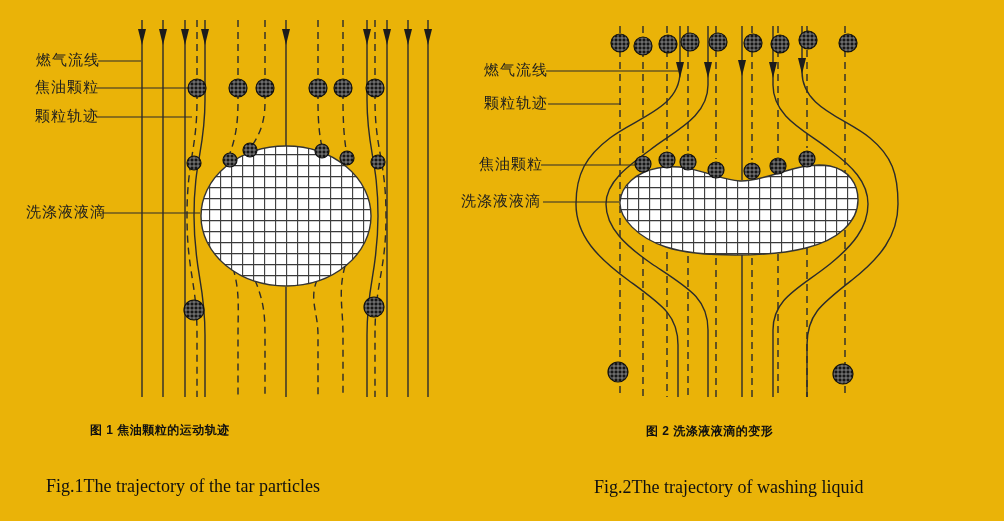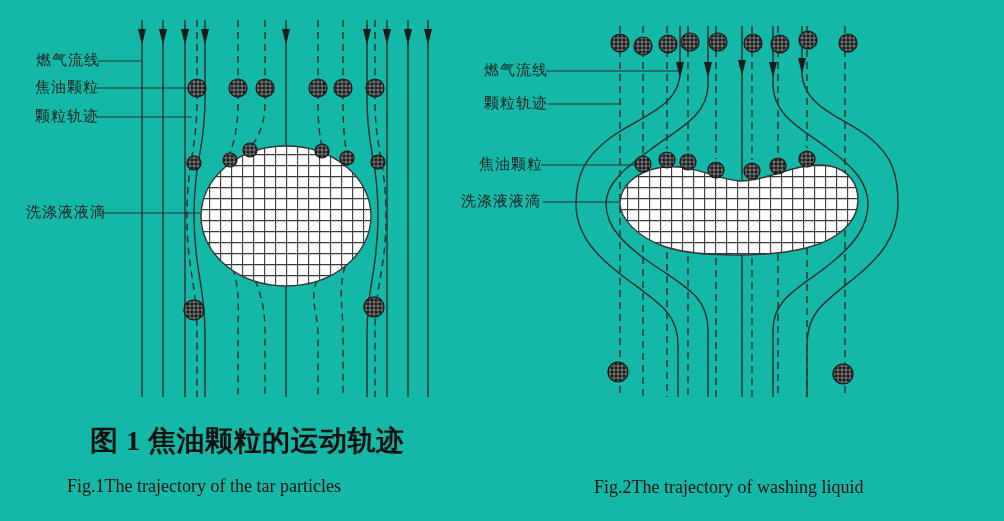--- a/index.html
+++ b/index.html
@@ -1,38 +1,38 @@
 <!DOCTYPE html>
 <html><head>
 <meta charset="utf-8">
 <style>
   html,body{margin:0;padding:0;}
   .page{
     position:relative;
     width:1004px;height:521px;
-    background:#14b8a6;
+    background:#eab308;
     overflow:hidden;
     font-family:"Liberation Serif","DejaVu Serif",serif;
   }
   svg.art{position:absolute;left:0;top:0;}
   .s{fill:none;stroke:#2b2b2b;stroke-width:1.4;}
   .d{fill:none;stroke:#2b2b2b;stroke-width:1.4;stroke-dasharray:7 5;}
   .ptrline{stroke:#2b2b2b;stroke-width:1.1;}
   .arrowhead{fill:#1c1c1c;}
   .droplet{fill:url(#hatch);stroke:#333;stroke-width:1.4;}
   .particle{fill:url(#pmesh);stroke:#111;stroke-width:1.2;}
   .lbl{
     position:absolute;
     font-size:15px;color:#1e1e1e;
     letter-spacing:1px;white-space:nowrap;
   }
   .cap-zh{
     position:absolute;
-    font-family:Liberation Serif, serif;
-    font-weight:bold;font-size:28px;color:#101010;
+    font-family:Liberation Sans, sans-serif;
+    font-weight:bold;font-size:12px;color:#101010;
     letter-spacing:0.5px;white-space:nowrap;
   }
   .cap-en{
     position:absolute;
     font-family:"Liberation Serif","DejaVu Serif",serif;
     font-size:18px;color:#101010;white-space:nowrap;
   }
 </style>
 </head>
 <body>
@@ -180,16 +180,17 @@
   <div class="lbl" style="left:35px;top:78px;">焦油颗粒</div>
   <div class="lbl" style="left:35px;top:107px;">颗粒轨迹</div>
   <div class="lbl" style="left:26px;top:203px;">洗涤液液滴</div>
 
   <div class="lbl" style="left:484px;top:61px;">燃气流线</div>
   <div class="lbl" style="left:484px;top:94px;">颗粒轨迹</div>
   <div class="lbl" style="left:479px;top:155px;">焦油颗粒</div>
   <div class="lbl" style="left:461px;top:192px;">洗涤液液滴</div>
 
   <div class="cap-zh" style="left:90px;top:422px;">图 1 焦油颗粒的运动轨迹</div>
-  <div class="cap-en" style="left:67px;top:476px;">Fig.1The trajectory of the tar particles</div>
+  <div class="cap-en" style="left:46px;top:476px;">Fig.1The trajectory of the tar particles</div>
+  <div class="cap-zh" style="left:646px;top:423px;">图 2 洗涤液液滴的变形</div>
   <div class="cap-en" style="left:594px;top:477px;">Fig.2The trajectory of washing liquid</div>
 
 </div>
 
 </body></html>

